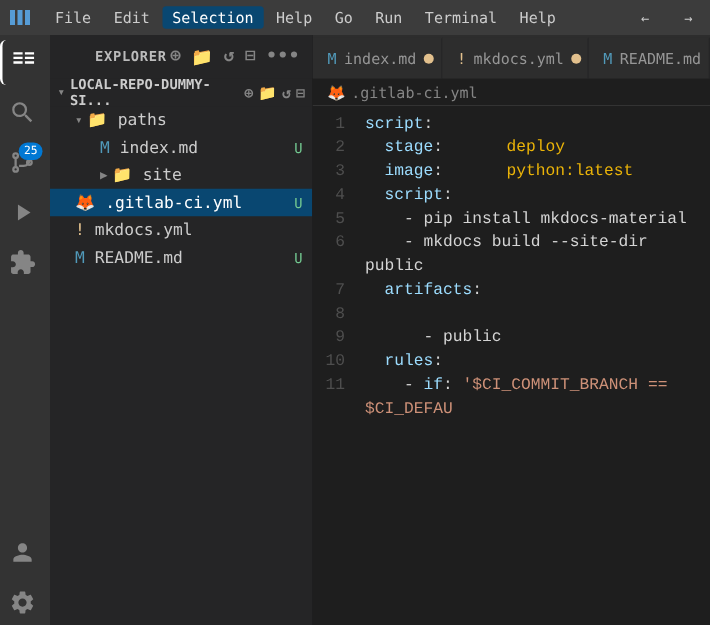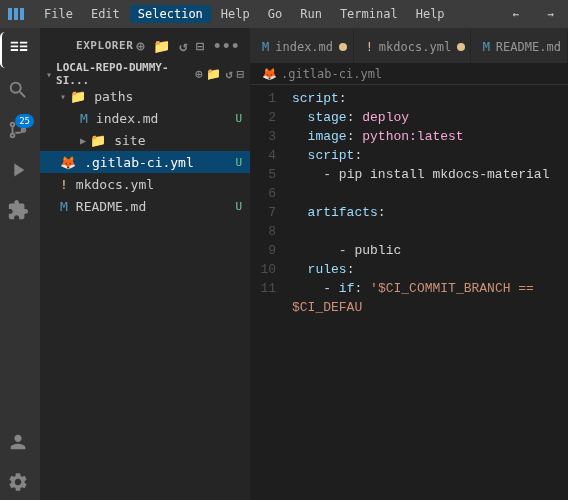--- a/index.html
+++ b/index.html
@@ -259,21 +259,21 @@
       color: #4e4e4e;
       flex-shrink: 0;
       user-select: none;
     }
     .line-content {
       flex: 1;
       color: #d4d4d4;
       padding-right: 8px;
     }
     .str { color: #ce9178; }
-    .val { color: #f9a8d4; }
+    .val { color: #eab308; margin-left: 43px; }
     .op { color: #d4d4d4; }
     .key { color: #9cdcfe; }
   </style>
 </head>
 <body>
 
 <div class="title-bar">
   <div class="title-bar-logo">
     <svg viewBox="0 0 16 16" width="16" height="16" fill="#0078d4">
       <path d="M0 2h4v12H0zm6 0h4v12H6zm6 0h4v12h-4z" fill="#569cd6"></path>
@@ -441,20 +441,21 @@
       <div class="code-line">
         <span class="line-number">4</span>
         <span class="line-content">&nbsp;&nbsp;<span class="key">script</span><span class="op">:</span></span>
       </div>
       <div class="code-line">
         <span class="line-number">5</span>
         <span class="line-content">&nbsp;&nbsp;&nbsp;&nbsp;<span class="op">-</span> pip install mkdocs-material</span>
       </div>
       <div class="code-line">
         <span class="line-number">6</span>
+        <span class="line-content">&nbsp;&nbsp;&nbsp;&nbsp;<span class="op">-</span> mkdocs build --site-dir public</span>
       </div>
       <div class="code-line">
         <span class="line-number">7</span>
         <span class="line-content">&nbsp;&nbsp;<span class="key">artifacts</span><span class="op">:</span></span>
       </div>
       <div class="code-line">
         <span class="line-number">8</span>
       </div>
       <div class="code-line">
         <span class="line-number">9</span>

